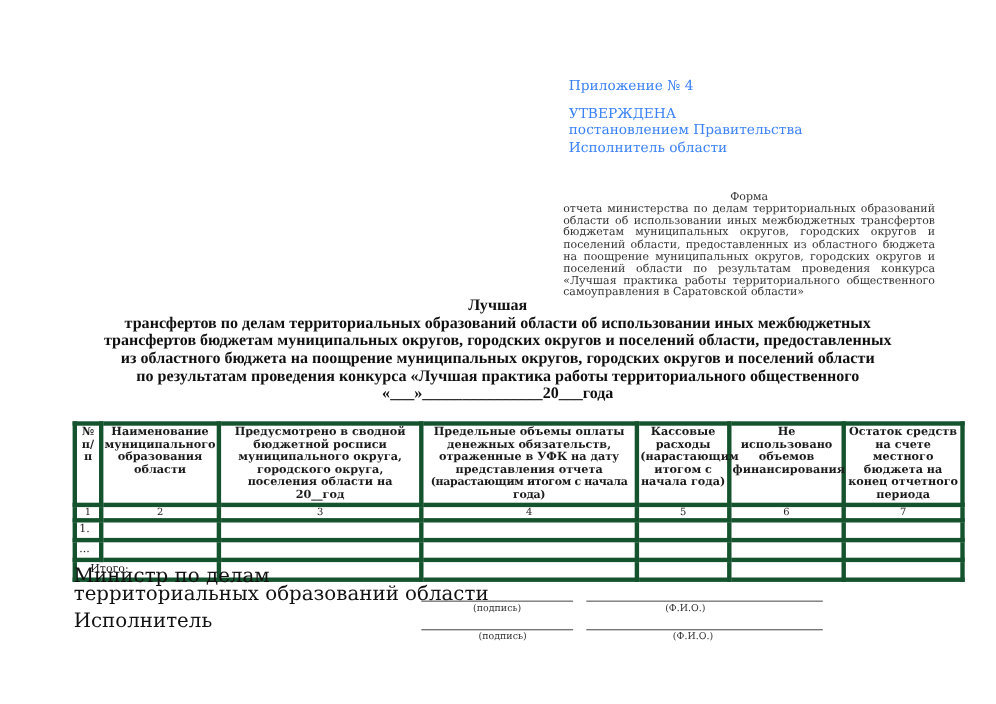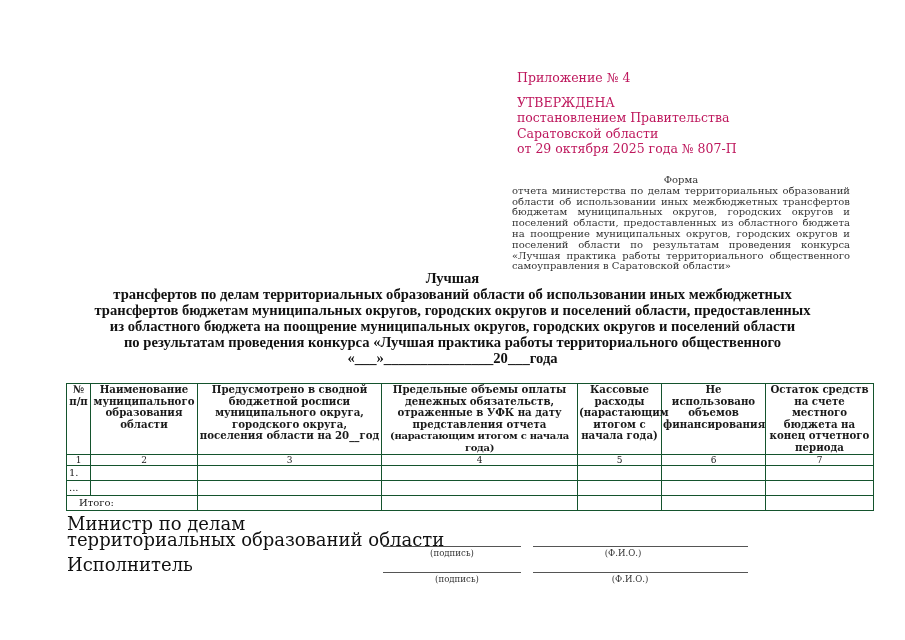--- a/index.html
+++ b/index.html
@@ -1,55 +1,54 @@
 <!DOCTYPE html>
 <html><head>
   <meta charset="utf-8">
   <style>
     html, body { margin: 0; padding: 0; background: #ffffff; }
     body { width: 905px; height: 640px; position: relative; overflow: hidden; color: #1a1a1a; font-family: "DejaVu Serif", serif; }
     .abs { position: absolute; }
 
     
-    #approval { left: 517px; top: 70px; width: 330px; font-family: "DejaVu Serif", serif; font-size: 12.5px; line-height: 15.5px; color: #be185d; }
+    #approval { left: 517px; top: 70px; width: 330px; font-family: "DejaVu Serif", serif; font-size: 12.5px; line-height: 15.5px; color: #3b82f6; }
     #approval .annex { margin-bottom: 9px; }
 
     
     #form-desc { left: 512px; top: 175px; width: 338px; font-family: "DejaVu Serif", serif; font-size: 10px; line-height: 10.8px; color: #333; }
     #form-desc .form-label { text-align: center; }
     #form-desc .form-text { text-align: justify; text-align-last: left; }
 
     
     #report-title { left: 60px; top: 271px; width: 785px; text-align: center; font-family: "Liberation Serif", serif; font-weight: bold; font-size: 14.6px; line-height: 15.9px; color: #111; }
 
     
     #report-table { left: 66px; top: 383px; width: 807px; border-collapse: collapse; table-layout: fixed; font-family: "DejaVu Serif", serif; color: #1a1a1a; }
-    #report-table th, #report-table td { border: 1px solid #14532d; padding: 0 1px; }
+    #report-table th, #report-table td { border: 4px solid #14532d; padding: 0 1px; }
     #report-table th { font-weight: bold; font-size: 10.2px; line-height: 11.6px; text-align: center; vertical-align: top; height: 68px; }
     #report-table th .small { font-size: 10px; letter-spacing: -0.3px; }
     #report-table td { font-size: 10px; height: 12px; line-height: 12px; }
     #report-table tr.num-row td { text-align: center; font-size: 9px; height: 10px; line-height: 10px; }
     #report-table tr.data-row td { height: 14px; }
     #report-table td.left { text-align: left; padding-left: 2px; }
     #report-table td.total-label { padding-left: 12px; text-align: left; }
 
     
     .sig-label { font-family: "DejaVu Serif", serif; font-size: 18px; line-height: 16px; color: #111; }
     .sig-line { height: 0; border-top: 1px solid #555; }
     .sig-caption { font-family: "DejaVu Serif", serif; font-size: 8.6px; color: #333; text-align: center; }
   </style>
 </head>
 <body>
 
 <div id="approval" class="abs">
   <div class="annex">Приложение № 4</div>
   <div>УТВЕРЖДЕНА</div>
   <div>постановлением Правительства</div>
-  <div>Саратовской области</div>
-  <div>от 29 октября 2025 года № 807-П</div>
+  <div>Исполнитель области</div>
 </div>
 
 <div id="form-desc" class="abs">
   <div class="form-label">Форма</div>
   <div class="form-text">отчета министерства по делам территориальных образований области об использовании иных межбюджетных трансфертов бюджетам муниципальных округов, городских округов и поселений области, предоставленных из областного бюджета на поощрение муниципальных округов, городских округов и поселений области по результатам проведения конкурса «Лучшая практика работы территориального общественного самоуправления в Саратовской области»</div>
 </div>
 
 <div id="report-title" class="abs">
   <div>Лучшая</div>
   <div>трансфертов по делам территориальных образований области об использовании иных межбюджетных</div>

